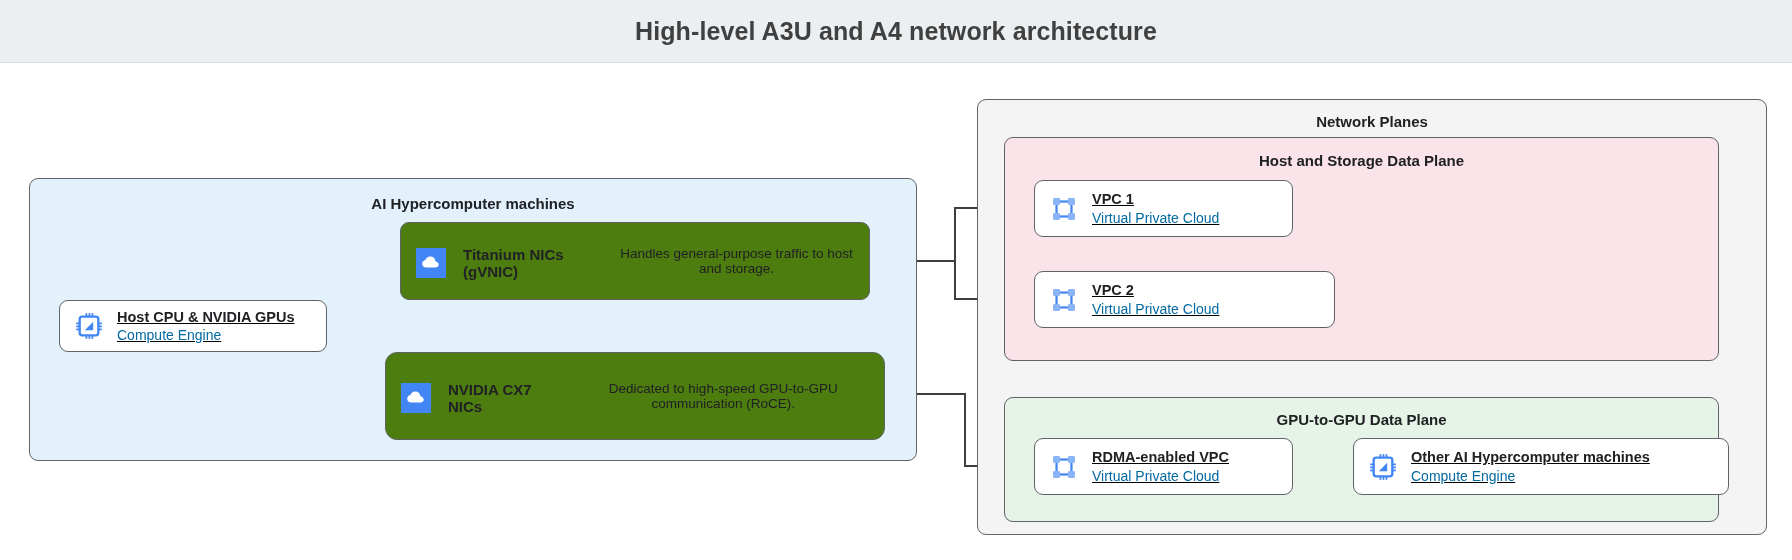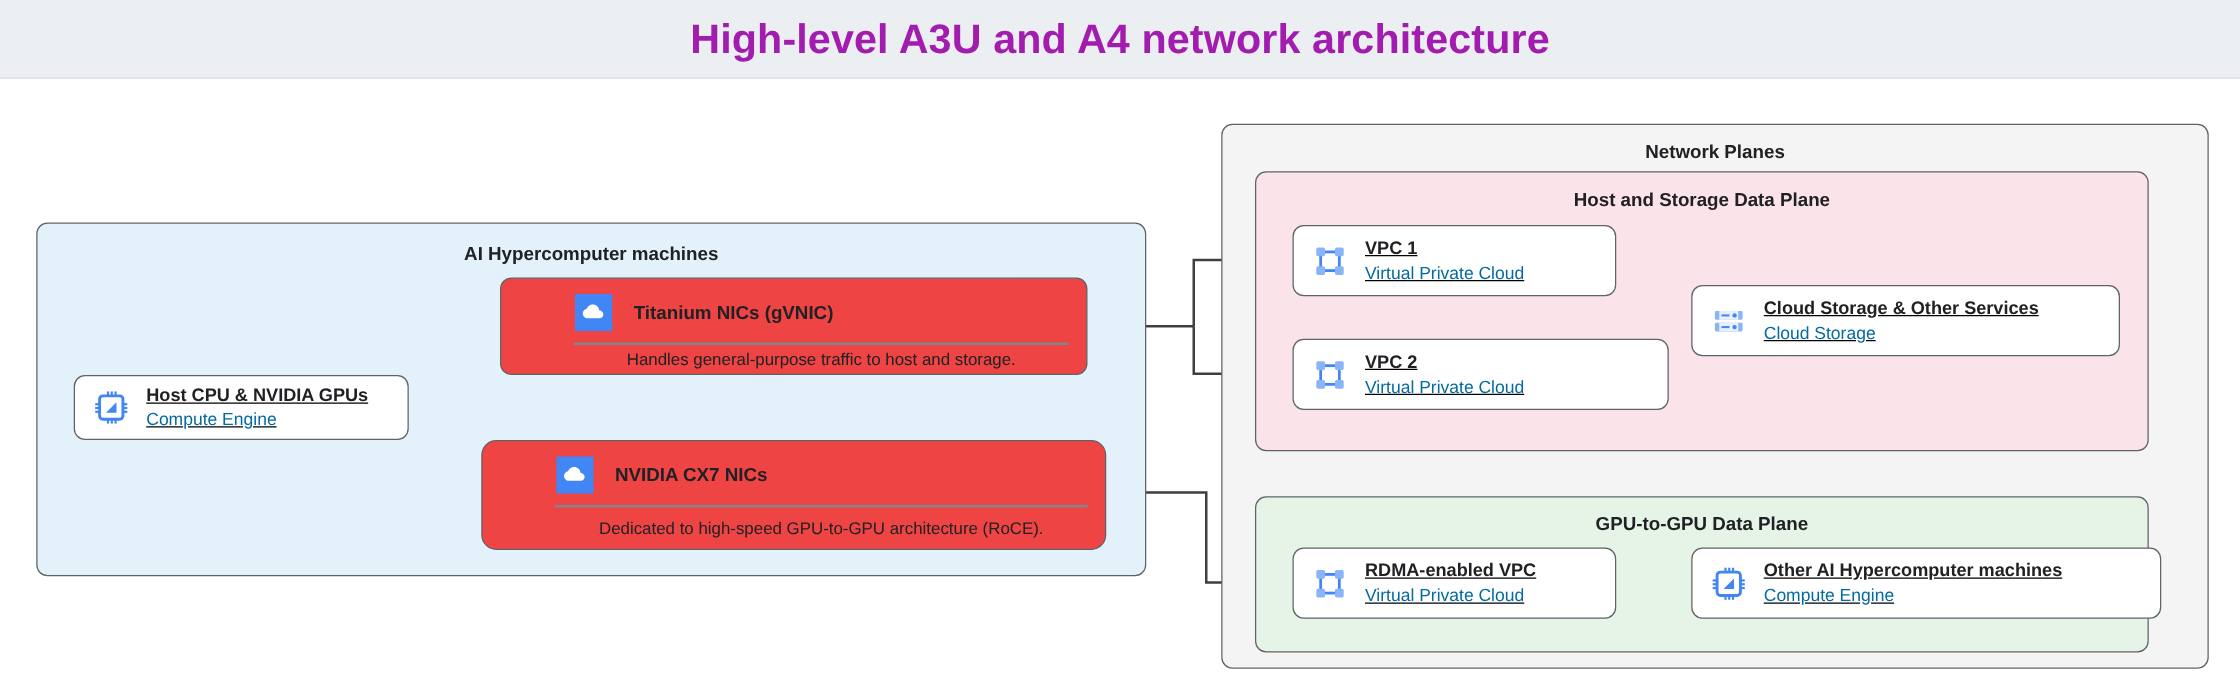--- a/index.html
+++ b/index.html
@@ -27,23 +27,23 @@
     width: 1792px;
     height: 63px;
     background: #eceff1;
     border-bottom: 1px solid #dadde0;
     box-sizing: border-box;
     display: flex;
     align-items: center;
     justify-content: center;
   }
   .header-title {
-    font-size: 33px;
+    font-size: 25px;
     font-weight: bold;
-    color: #a21caf;
+    color: #404040;
     letter-spacing: 0.1px;
   }
 
   
   .panel {
     position: absolute;
     box-sizing: border-box;
     border: 1.6px solid #5f6368;
     border-radius: 9px;
   }
@@ -124,26 +124,25 @@
   .node-vpc1    { left: 1034px; top: 180px; width: 259px; height: 57px; }
   .node-vpc2    { left: 1034px; top: 271px; width: 301px; height: 57px; }
   .node-storage { left: 1353px; top: 228px; width: 343px; height: 57px; }
   .node-rdma    { left: 1034px; top: 438px; width: 259px; height: 57px; }
   .node-other   { left: 1353px; top: 438px; width: 376px; height: 57px; }
 
   
   .nic-card {
     position: absolute;
     box-sizing: border-box;
-    background: #ef4444;
+    background: #4d7c0f;
     border: 1.6px solid #5f6368;
     border-radius: 9px;
     display: flex;
-    flex-direction: column;
-    padding-left: 44px;
+    flex-direction: row;
   }
   .nic-head {
     display: flex;
     align-items: center;
     padding: 11px 0 8px 14px;
   }
   .nic-head .icon-wrap {
     flex: 0 0 auto;
     width: 32px; height: 32px;
     margin-right: 16px;
@@ -266,21 +265,21 @@
     <div class="nic-head">
       <span class="icon-wrap">
         <svg width="30" height="30" viewBox="0 0 30 30">
           <rect x="0" y="0" width="30" height="30" fill="#4285f4"></rect>
           <path d="M10.2 19.6 C7.9 19.6 6.2 17.9 6.2 15.8 C6.2 13.9 7.6 12.3 9.4 12.0 C10.1 9.9 12.0 8.5 14.3 8.5 C17.0 8.5 19.2 10.6 19.4 13.2 C21.3 13.4 22.7 14.9 22.7 16.6 C22.7 18.3 21.3 19.6 19.5 19.6 Z" fill="#ffffff"></path>
         </svg>
       </span>
       <span class="nic-title">NVIDIA CX7 NICs</span>
     </div>
     <div class="nic-divider"></div>
-    <div class="nic-desc">Dedicated to high-speed GPU-to-GPU architecture (RoCE).</div>
+    <div class="nic-desc">Dedicated to high-speed GPU-to-GPU communication (RoCE).</div>
   </div>
 
   <div class="panel panel-planes">
     <div class="panel-title">Network Planes</div>
   </div>
 
   <div class="panel panel-hostdata">
     <div class="panel-title">Host and Storage Data Plane</div>
   </div>
 
@@ -309,38 +308,20 @@
         <rect x="2.6" y="15.4" width="6" height="6" rx="1.2" fill="#8ab4f8"></rect>
         <rect x="15.4" y="15.4" width="6" height="6" rx="1.2" fill="#8ab4f8"></rect>
       </svg>
     </span>
     <span class="node-text">
       <span class="node-title">VPC 2</span>
       <span class="node-sub">Virtual Private Cloud</span>
     </span>
   </div>
 
-  <div class="node node-storage">
-    <span class="icon-wrap">
-      <svg width="28" height="28" viewBox="0 0 24 24">
-        <rect x="2.5" y="5" width="19" height="6" rx="1" fill="#8ab4f8"></rect>
-        <rect x="2.5" y="13" width="19" height="6" rx="1" fill="#8ab4f8"></rect>
-        <rect x="5.5" y="5" width="13" height="6" fill="#e8f0fe"></rect>
-        <rect x="5.5" y="13" width="13" height="6" fill="#e8f0fe"></rect>
-        <rect x="7" y="7.3" width="5.5" height="1.4" fill="#4285f4"></rect>
-        <rect x="7" y="15.3" width="5.5" height="1.4" fill="#4285f4"></rect>
-        <circle cx="16" cy="8" r="1.5" fill="#4285f4"></circle>
-        <circle cx="16" cy="16" r="1.5" fill="#4285f4"></circle>
-      </svg>
-    </span>
-    <span class="node-text">
-      <span class="node-title">Cloud Storage &amp; Other Services</span>
-      <span class="node-sub">Cloud Storage</span>
-    </span>
-  </div>
 
   <div class="panel panel-gpudata">
     <div class="panel-title">GPU-to-GPU Data Plane</div>
   </div>
 
   <div class="node node-rdma">
     <span class="icon-wrap">
       <svg width="28" height="28" viewBox="0 0 24 24">
         <rect x="5.6" y="5.6" width="12.8" height="12.8" fill="none" stroke="#4285f4" stroke-width="1.9"></rect>
         <rect x="2.6" y="2.6" width="6" height="6" rx="1.2" fill="#8ab4f8"></rect>

